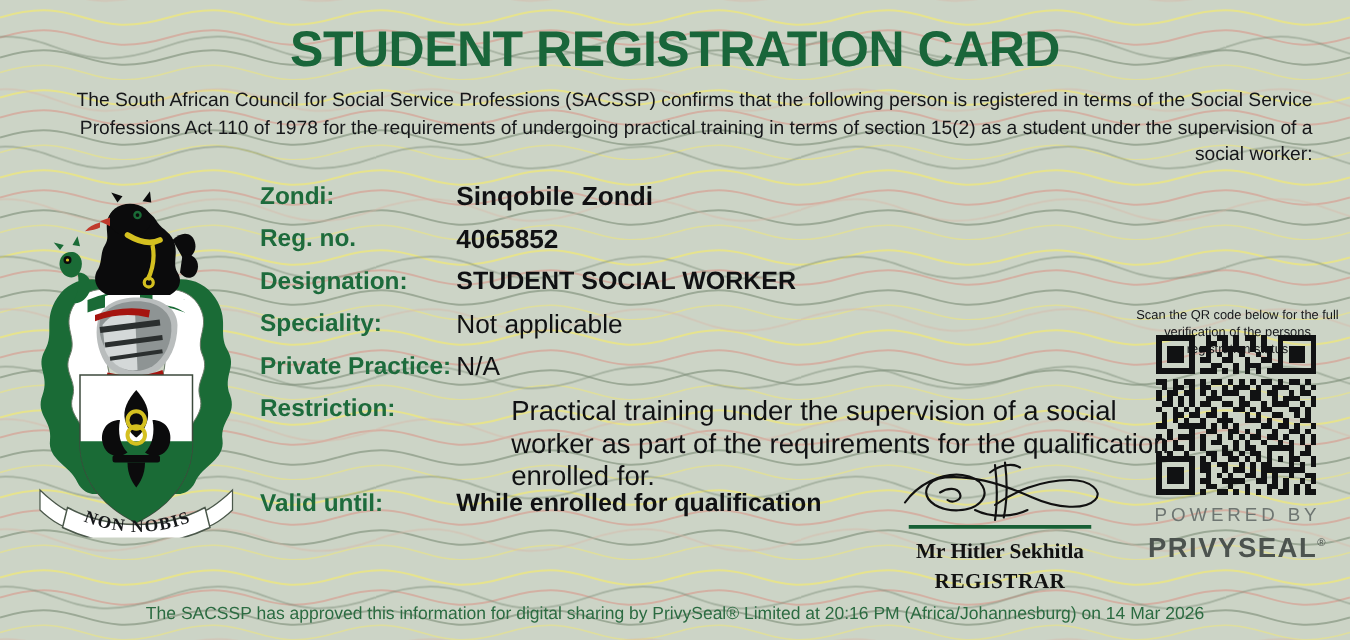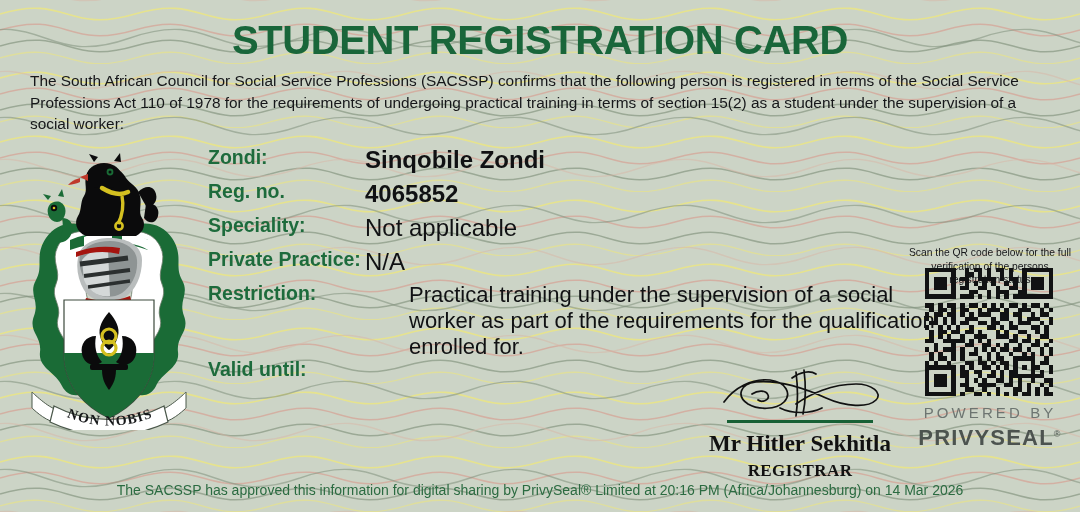--- a/index.html
+++ b/index.html
@@ -14,39 +14,39 @@
   }
   #waves{position:absolute;inset:0;width:1080px;height:512px;pointer-events:none;}
 
   
   #title{
     position:absolute;left:0;top:18px;width:1080px;text-align:center;
     font-size:40px;font-weight:bold;letter-spacing:-0.4px;
     color:#19663a;font-family:"Liberation Sans",sans-serif;
   }
   #intro{
-    position:absolute;left:30px;top:70px;width:1020px;text-align:left;
+    position:absolute;left:30px;top:70px;width:1020px;text-align:right;
     font-size:15.4px;line-height:21.5px;color:#16171a;
     font-family:"Liberation Sans",sans-serif;
   }
 
   
   #emblem{position:absolute;left:18px;top:140px;width:182px;height:290px;}
 
   
   #fields{position:absolute;left:208px;top:146px;width:700px;}
   .row{position:relative;height:34px;}
   .lbl{
     position:absolute;left:0;top:0;
     font-size:19.5px;font-weight:bold;color:#1d6b3c;
     white-space:nowrap;
   }
   .val{
     position:absolute;left:157px;top:0;
-    font-size:24px;color:#101113;white-space:nowrap;
+    font-size:21px;color:#101113;white-space:nowrap;
   }
   .val.b{font-weight:bold;}
   .val.big{font-size:20px;}
   #row-restriction{height:62px;}
   #row-restriction .val{white-space:normal;width:540px;line-height:26px;font-size:22px;margin-left:44px;}
   #row-spacer{height:14px;}
 
   
   #qr-note{
     position:absolute;left:905px;top:212px;width:170px;text-align:center;
@@ -63,21 +63,21 @@
     font-family:"Liberation Sans",sans-serif;line-height:26px;text-align:center;
   }
   #brand-name sup{font-size:9px;font-weight:normal;vertical-align:super;}
 
   
   #sig-block{position:absolute;left:700px;top:368px;width:200px;text-align:center;}
   #sig-draw{width:200px;height:52px;display:block;}
   #sig-rule{width:146px;height:2.5px;background:#176035;margin:0 auto;}
   #sig-name{
     font-family:"Liberation Serif",serif;font-weight:bold;
-    font-size:23px;color:#111;margin-top:8px;
+    font-size:17px;color:#111;margin-top:8px;
   }
   #sig-role{
     font-family:"Liberation Serif",serif;font-weight:bold;
     font-size:17px;color:#111;margin-top:4px;letter-spacing:0.4px;
   }
 
   
   #footer{
     position:absolute;left:0;top:482px;width:1080px;text-align:center;
     font-size:14px;color:#2b6b41;
@@ -215,40 +215,45 @@
     <div class="row">
       <span class="lbl">Zondi:</span>
       <span class="val b">Sinqobile Zondi</span>
     </div>
 
     <div class="row">
       <span class="lbl">Reg. no.</span>
       <span class="val b">4065852</span>
     </div>
 
+    <div class="row">
+      <span class="lbl">Designation:</span>
+      <span class="val b big">STUDENT SOCIAL WORKER</span>
+    </div>
 
     <div class="row">
       <span class="lbl">Speciality:</span>
       <span class="val">Not applicable</span>
     </div>
 
     <div class="row">
       <span class="lbl">Private Practice:</span>
       <span class="val">N/A</span>
     </div>
 
     <div class="row" id="row-restriction">
       <span class="lbl">Restriction:</span>
       <span class="val">Practical training under the supervision of a social worker as part of the requirements for the qualification enrolled for.</span>
     </div>
 
     <div id="row-spacer"></div>
 
     <div class="row">
       <span class="lbl">Valid until:</span>
+      <span class="val b big">While enrolled for qualification</span>
     </div>
   </div>
 
   <div id="qr-note">Scan the QR code below for the full verification of the persons registration status</div>
 
   <svg id="qr" viewBox="0 0 29 29" shape-rendering="crispEdges">
     <g fill="#111213">
 
       <path d="M0,0h7v7h-7z M1,1v5h5v-5z"></path>
         <rect x="2" y="2" width="3" height="3"></rect>

